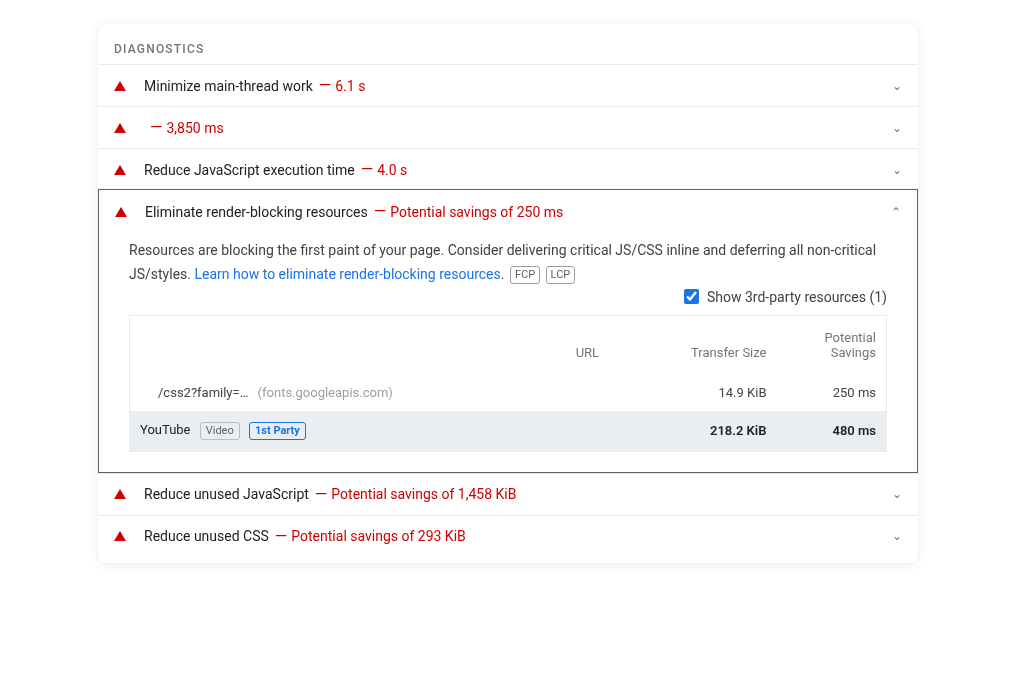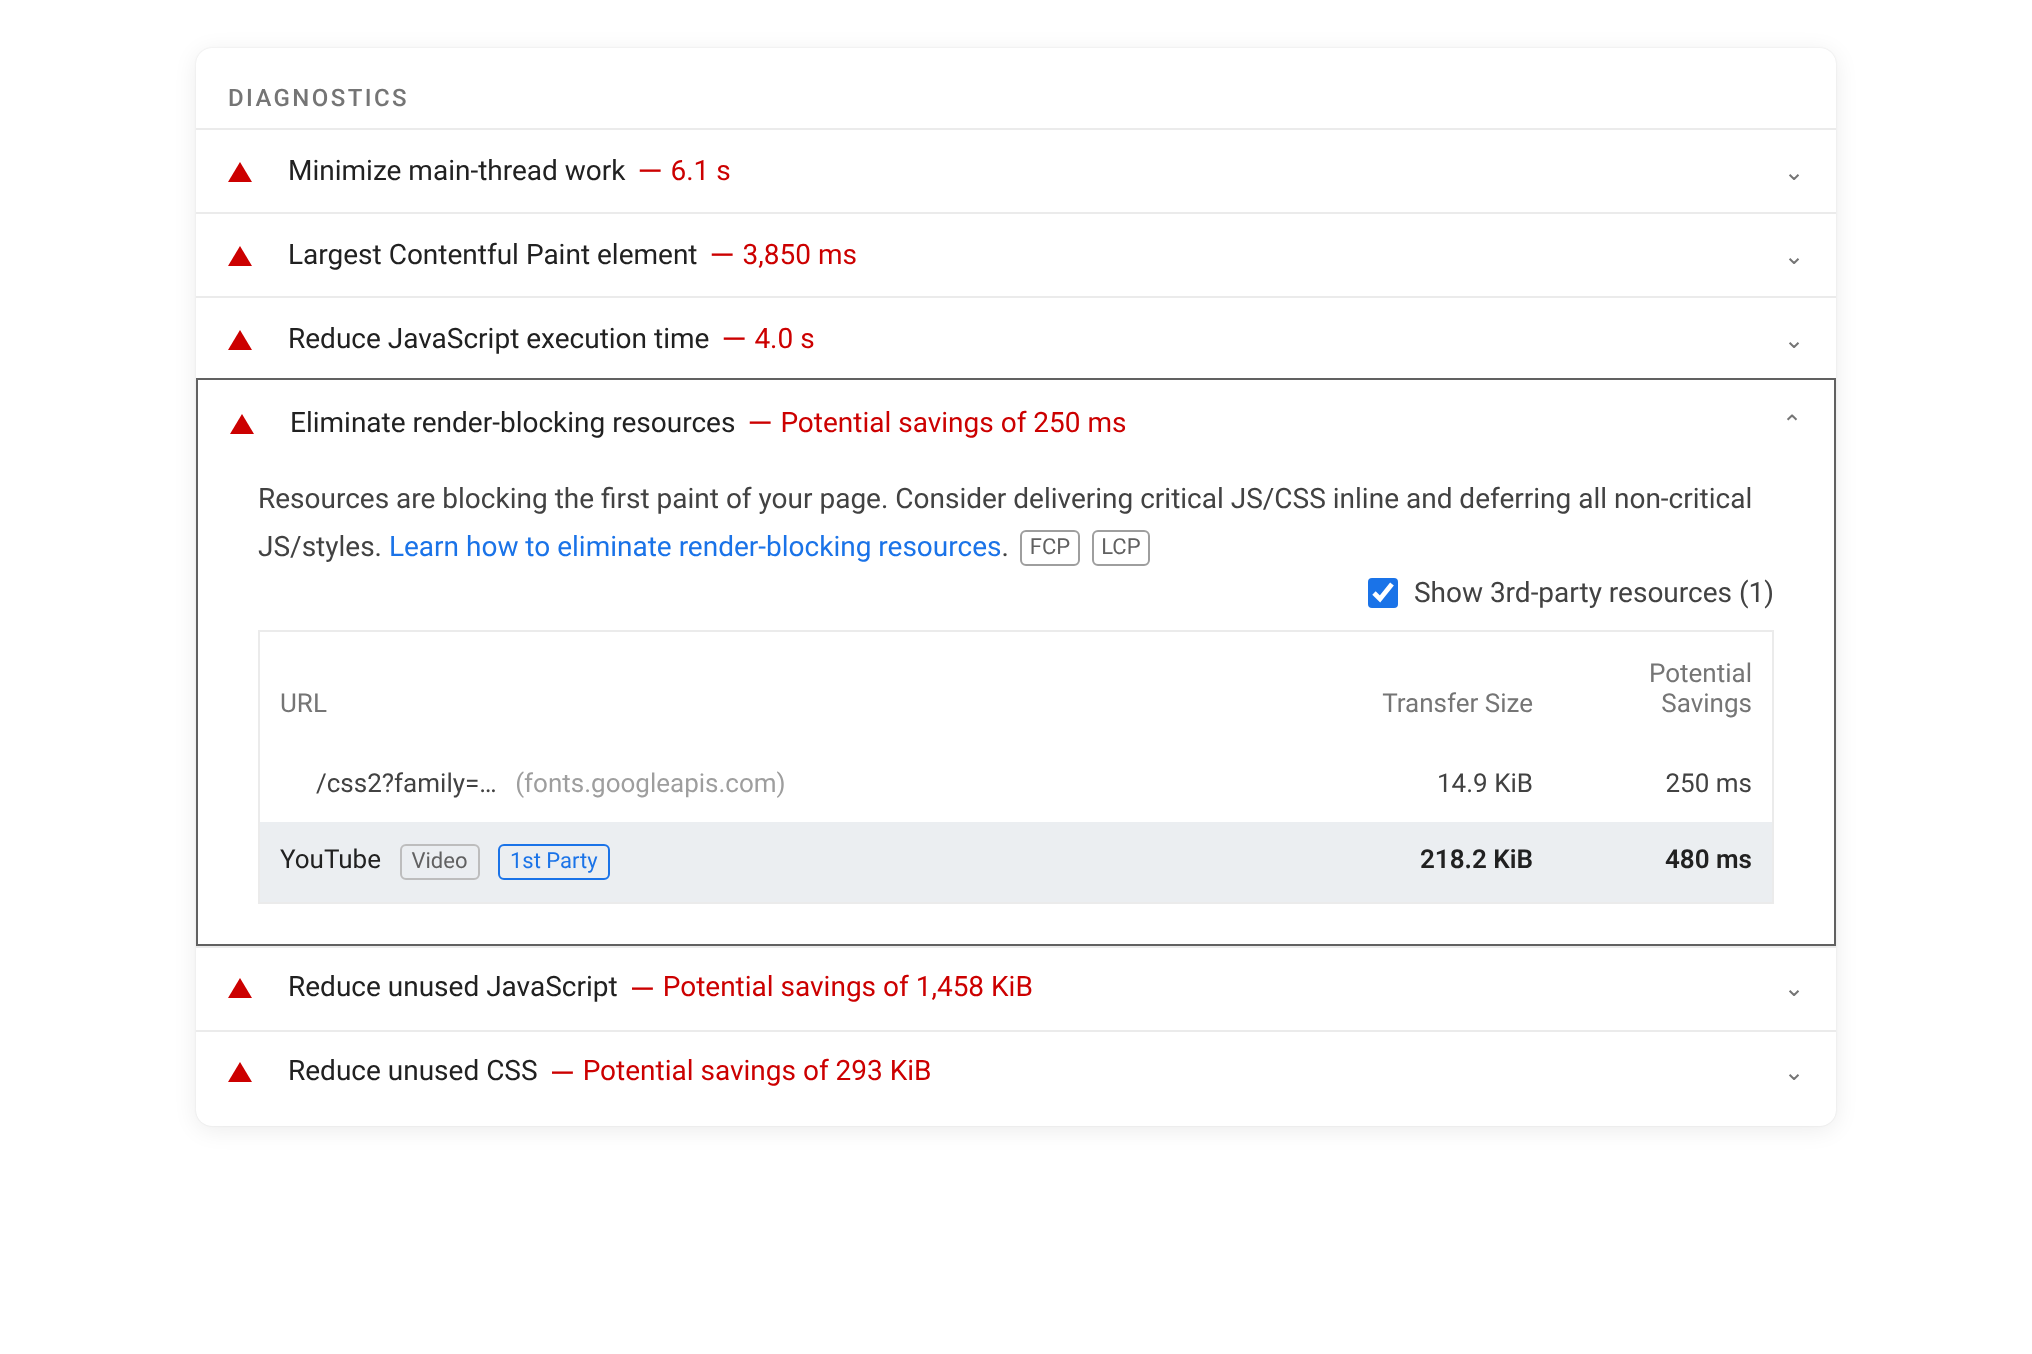--- a/index.html
+++ b/index.html
@@ -22,28 +22,28 @@
 
 .audit-body { padding: 6px 30px 20px 30px; }
 .desc { font-size: 14px; color: #424242; line-height: 1.7; }
 .desc a { color: #1a73e8; text-decoration: none; }
 .badge { display: inline-block; font-size: 11px; border: 1px solid #9e9e9e; border-radius: 3px; padding: 0 4px; color: #616161; line-height: 16px; vertical-align: 1px; margin-left: 2px; }
 
 .show3p { display: flex; justify-content: flex-end; align-items: center; margin: 2px 0 10px 0; font-size: 14px; color: #424242; }
 .show3p input { width: 15px; height: 15px; margin-right: 8px; accent-color: #1a73e8; }
 
 .tbl { width: 100%; border: 1px solid #ebebeb; border-collapse: collapse; font-size: 13px; }
-.tbl th { text-align: left; font-weight: 400; color: #757575; padding: 14px 10px; vertical-align: bottom; }
+.tbl th { text-align: right; font-weight: 400; color: #757575; padding: 14px 10px; vertical-align: bottom; }
 .tbl th.right, .tbl td.right { text-align: right; }
 .tbl td { padding: 11px 10px; color: #424242; }
 .group-row { background: #ebeef1; }
 .group-row td { font-weight: 600; color: #212121; }
 .group-row td:first-child { font-weight: 400; }
 .tag { display: inline-block; font-size: 11px; border: 1px solid #bdbdbd; border-radius: 3px; padding: 0 5px; line-height: 16px; color: #616161; margin-left: 6px; }
-.tag-blue { border-color: #1a73e8; color: #1a73e8; font-weight: 400; }
+.tag-blue { border-color: #1a73e8; color: #1a73e8; font-weight: 700; }
 .sub { color: #9e9e9e; margin-left: 6px; }
 .indent { padding-left: 18px; }
 </style>
 </head>
 <body>
 
 <div class="panel">
   <div class="section-title">DIAGNOSTICS</div>
 
   <div class="audit">
@@ -52,21 +52,20 @@
       <span class="audit-title">Minimize main-thread work</span>
       <span class="dash">—</span>
       <span class="metric">6.1 s</span>
       <span class="chevron">⌄</span>
     </div>
   </div>
 
   <div class="audit">
     <div class="audit-header">
       <span class="tri"></span>
-      <span class="audit-title">Largest Contentful Paint element</span>
       <span class="dash">—</span>
       <span class="metric">3,850 ms</span>
       <span class="chevron">⌄</span>
     </div>
   </div>
 
   <div class="audit">
     <div class="audit-header">
       <span class="tri"></span>
       <span class="audit-title">Reduce JavaScript execution time</span>

